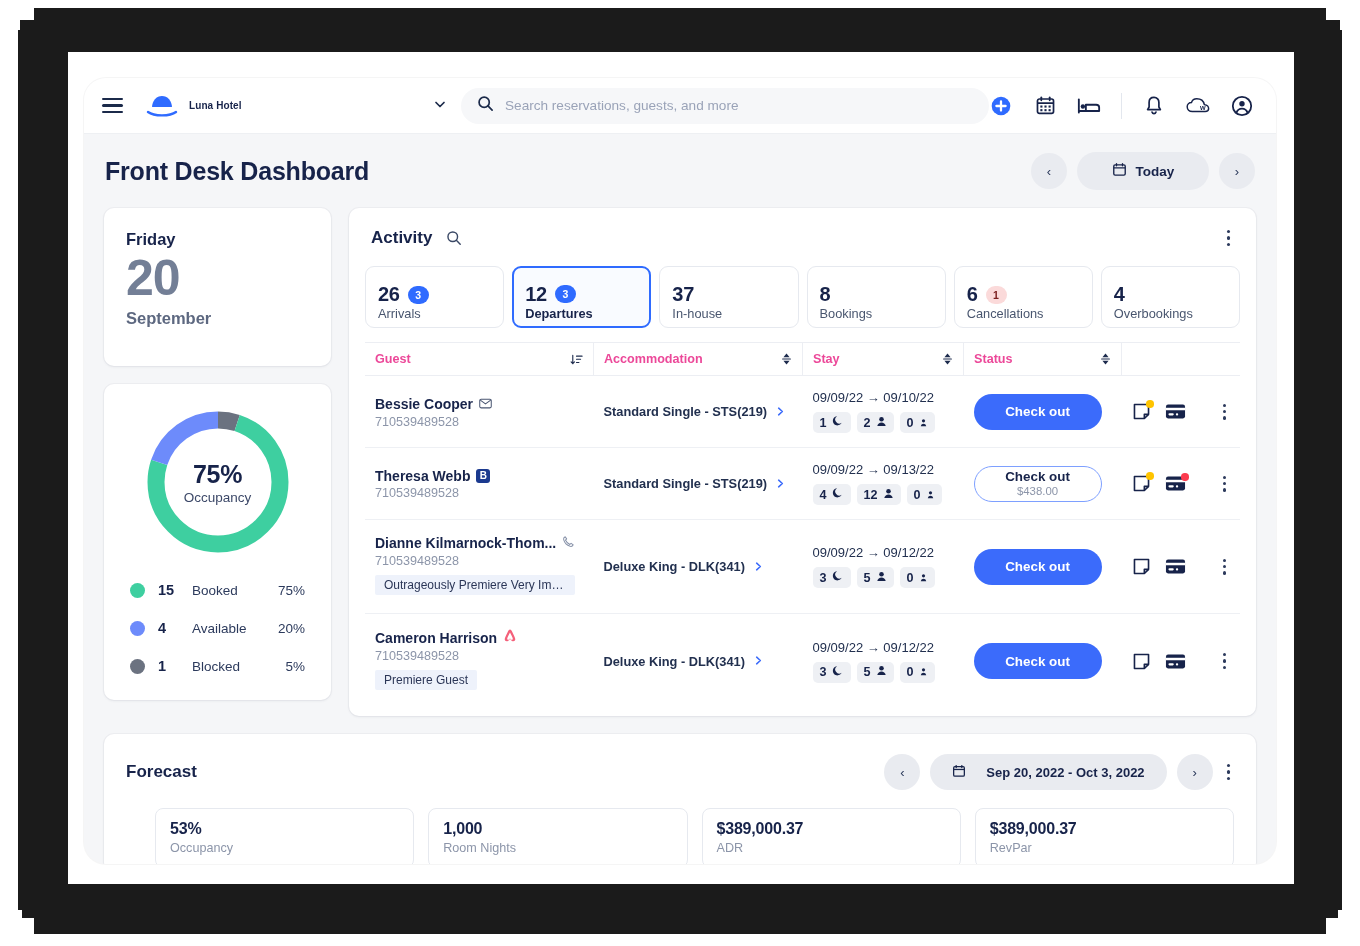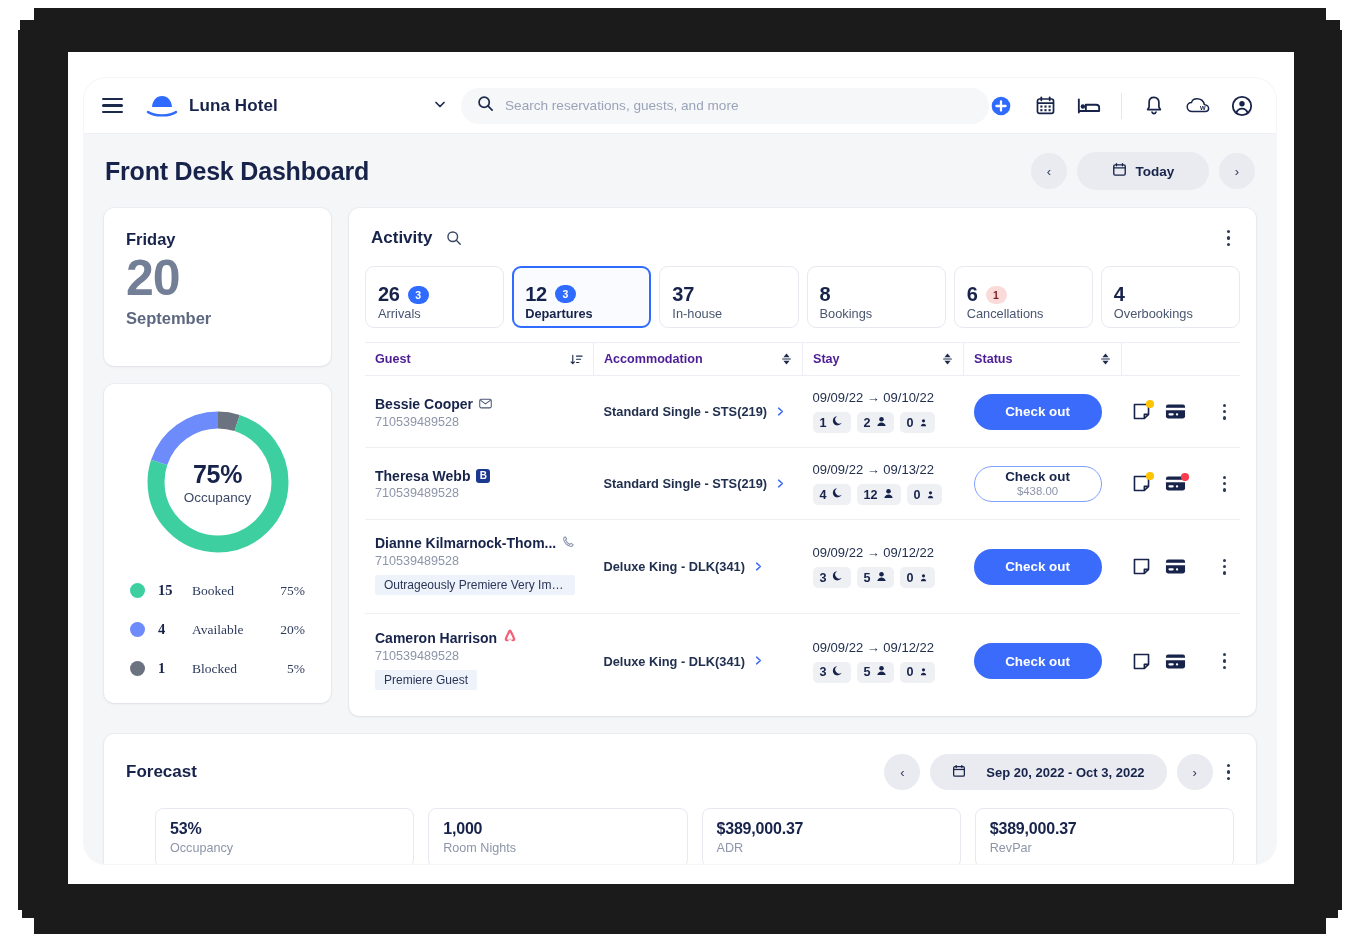--- a/index.html
+++ b/index.html
@@ -43,21 +43,21 @@
     height: 56px;
     background: #ffffff;
     display: flex; align-items: center;
     padding: 0 22px 0 18px;
     border-bottom: 1px solid #eef0f3;
   }
   .hamburger { width: 22px; height: 16px; display: flex; flex-direction: column; justify-content: space-between; cursor: pointer; }
   .hamburger span { display: block; height: 2.4px; background: #1b2a4a; border-radius: 2px; }
 
   .brand-logo { margin-left: 22px; width: 34px; height: 30px; position: relative; }
-  .brand-name { margin-left: 10px; font-size: 17px; font-weight: 700; color: #17234a; letter-spacing: .1px; }
+  .brand-name { margin-left: 10px; font-size: 10px; font-weight: 700; color: #17234a; letter-spacing: .1px; }
   .brand-caret { margin-left: auto; color: #1b2a4a; }
 
   #hotel-select { display: flex; align-items: center; width: 340px; cursor: pointer; }
 
   #search-box {
     margin-left: 14px;
     flex: 0 0 528px;
     height: 36px;
     background: #f6f7f9;
     border-radius: 18px;
@@ -115,21 +115,21 @@
   #occupancy-card { padding: 24px 20px 22px; }
   #donut-wrap { display: flex; justify-content: center; }
   #donut { position: relative; width: 148px; height: 148px; }
   #donut-center {
     position: absolute; inset: 0; display: flex; flex-direction: column;
     align-items: center; justify-content: center;
   }
   #donut-pct { font-size: 25px; font-weight: 700; color: #17234a; letter-spacing: -.3px; }
   #donut-label { font-size: 13.5px; color: #3c4868; margin-top: 1px; }
 
-  #legend { margin-top: 26px; display: flex; flex-direction: column; gap: 22px; padding: 0 6px 4px; font-family: Liberation Serif, serif; }
+  #legend { margin-top: 26px; display: flex; flex-direction: column; gap: 22px; padding: 0 6px 4px; }
   .legend-row { display: flex; align-items: center; font-size: 13.5px; }
   .legend-dot { width: 15px; height: 15px; border-radius: 50%; flex: 0 0 15px; }
   .legend-count { width: 34px; text-align: left; margin-left: 13px; font-weight: 700; color: #17234a; font-size: 14.5px; }
   .legend-name { color: #2c3a5c; }
   .legend-pct { margin-left: auto; color: #2c3a5c; }
 
   
   #activity-card { flex: 1; padding: 18px 16px 8px; }
   #activity-head { display: flex; align-items: center; padding: 0 6px 0 6px; }
   #activity-title { font-size: 17px; font-weight: 700; color: #17234a; }
@@ -151,21 +151,21 @@
     color: #fff; font-size: 10.5px; font-weight: 700; display: flex;
     align-items: center; justify-content: center; padding: 0 6px;
   }
   .stat-badge.warn { background: #fbdada; color: #7c2020; }
   .stat-name { font-size: 12.8px; color: #49566f; margin-top: 3px; }
   .stat-tab.active .stat-name { font-weight: 700; color: #17234a; }
 
   
   #tbl { width: 100%; margin-top: 14px; border-collapse: collapse; }
   #tbl thead th {
-    text-align: left; font-size: 12.6px; font-weight: 700; color: #4c1d95;
+    text-align: left; font-size: 12.6px; font-weight: 700; color: #ec4899;
     padding: 9px 10px; border-top: 1px solid #eceef3; border-bottom: 1px solid #eceef3;
     background: #fff;
   }
   .th-inner { display: flex; align-items: center; }
   .sort-icon { margin-left: auto; display: flex; cursor: pointer; color: #1d2b4d; }
   th.col-guest  { width: 236px; }
   th.col-accom  { width: 215px; border-left: 1px solid #eceef3; }
   th.col-stay   { width: 172px; border-left: 1px solid #eceef3; }
   th.col-status { width: 168px; border-left: 1px solid #eceef3; }
   th.col-act    { width: 135px; border-left: 1px solid #eceef3; }

